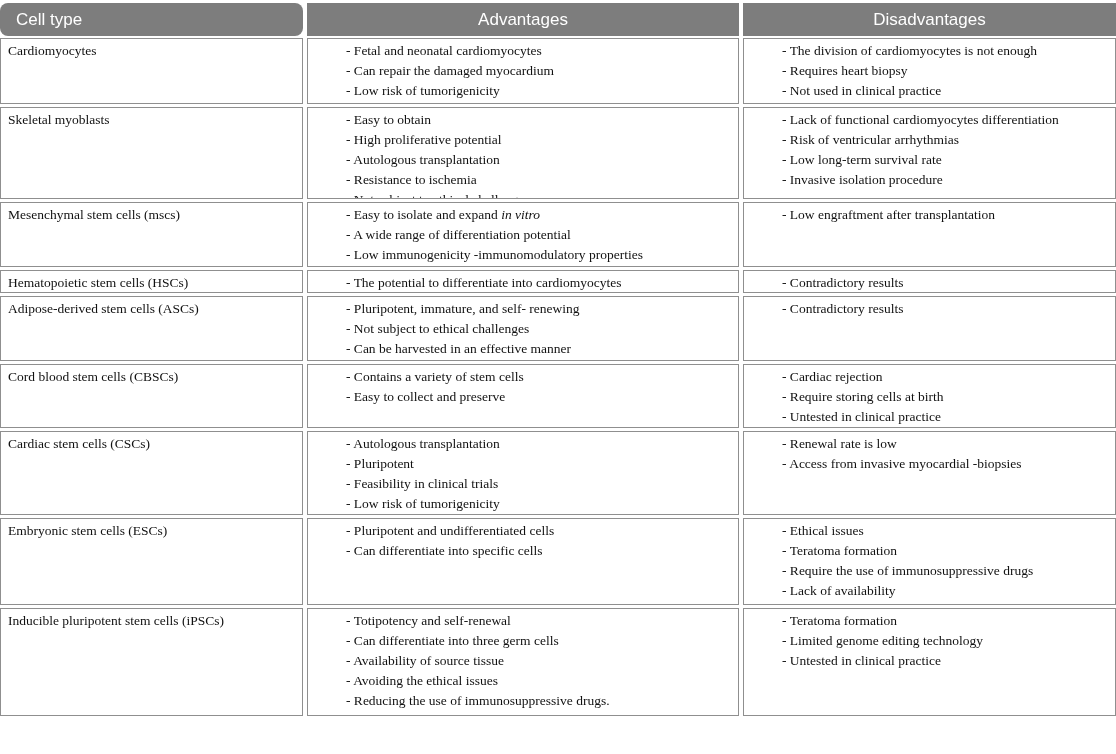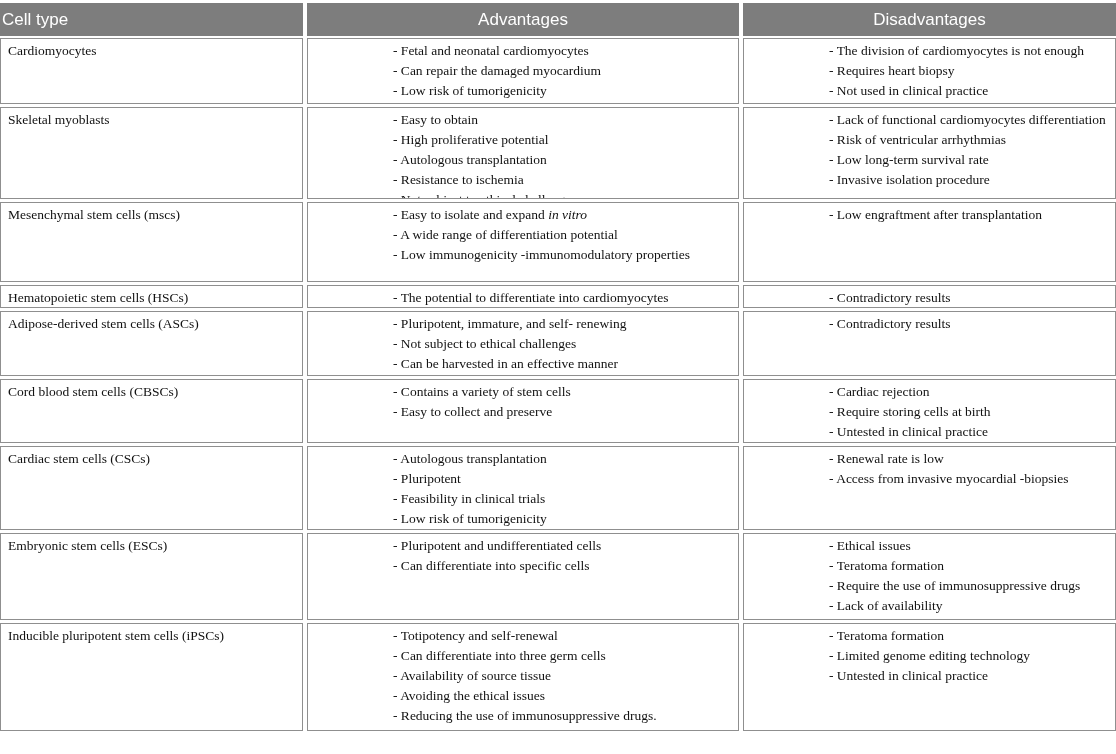--- a/index.html
+++ b/index.html
@@ -21,41 +21,41 @@
   }
   .hrow{height:33px;margin-top:3px;margin-bottom:2px;}
   .hcell{
     background:var(--header-bg);
     color:var(--header-text);
     font-family:"Liberation Sans",sans-serif;
     font-size:17px;
     display:flex;align-items:center;
     overflow:hidden;
   }
-  .hcell.left{padding-left:2px;justify-content:flex-start;}
+  .hcell.left{padding-left:16px;justify-content:flex-start;border-radius:8px;}
   .hcell.center{justify-content:center;}
   .trow{margin-bottom:3px;}
   .trow:last-child{margin-bottom:0;}
   .cell{
     border:1px solid var(--border);
     background:var(--bg);
     font-family:"Liberation Serif",serif;
     font-size:13.5px;
     line-height:20px;
     color:var(--text);
     padding-top:2px;
     overflow:hidden;
   }
   .cell.name{padding-left:7px;padding-right:0;}
   .cell ul{
     margin:0;
     padding:0 4px 0 38px;
     list-style:none;
   }
-  .cell ul li{white-space:nowrap;margin-left:47px;}
+  .cell ul li{white-space:nowrap;}
 </style>
 </head>
 <body>
 
 <div class="table">
 
   <div class="hrow">
     <div class="hcell left">Cell type</div>
     <div class="hcell center">Advantages</div>
     <div class="hcell center">Disadvantages</div>
@@ -94,21 +94,21 @@
     <div class="cell">
         <ul>
           <li>- Lack of functional cardiomyocytes differentiation</li>
           <li>- Risk of ventricular arrhythmias</li>
           <li>- Low long-term survival rate</li>
           <li>- Invasive isolation procedure</li>
         </ul>
       </div>
   </div>
 
-  <div class="trow" style="height:80px">
+  <div class="trow" style="height:65px">
     <div class="cell name">Mesenchymal stem cells (mscs)</div>
     <div class="cell">
         <ul>
           <li>- Easy to isolate and expand <i>in vitro</i></li>
           <li>- A wide range of differentiation potential</li>
           <li>- Low immunogenicity -immunomodulatory properties</li>
         </ul>
       </div>
     <div class="cell">
         <ul>

